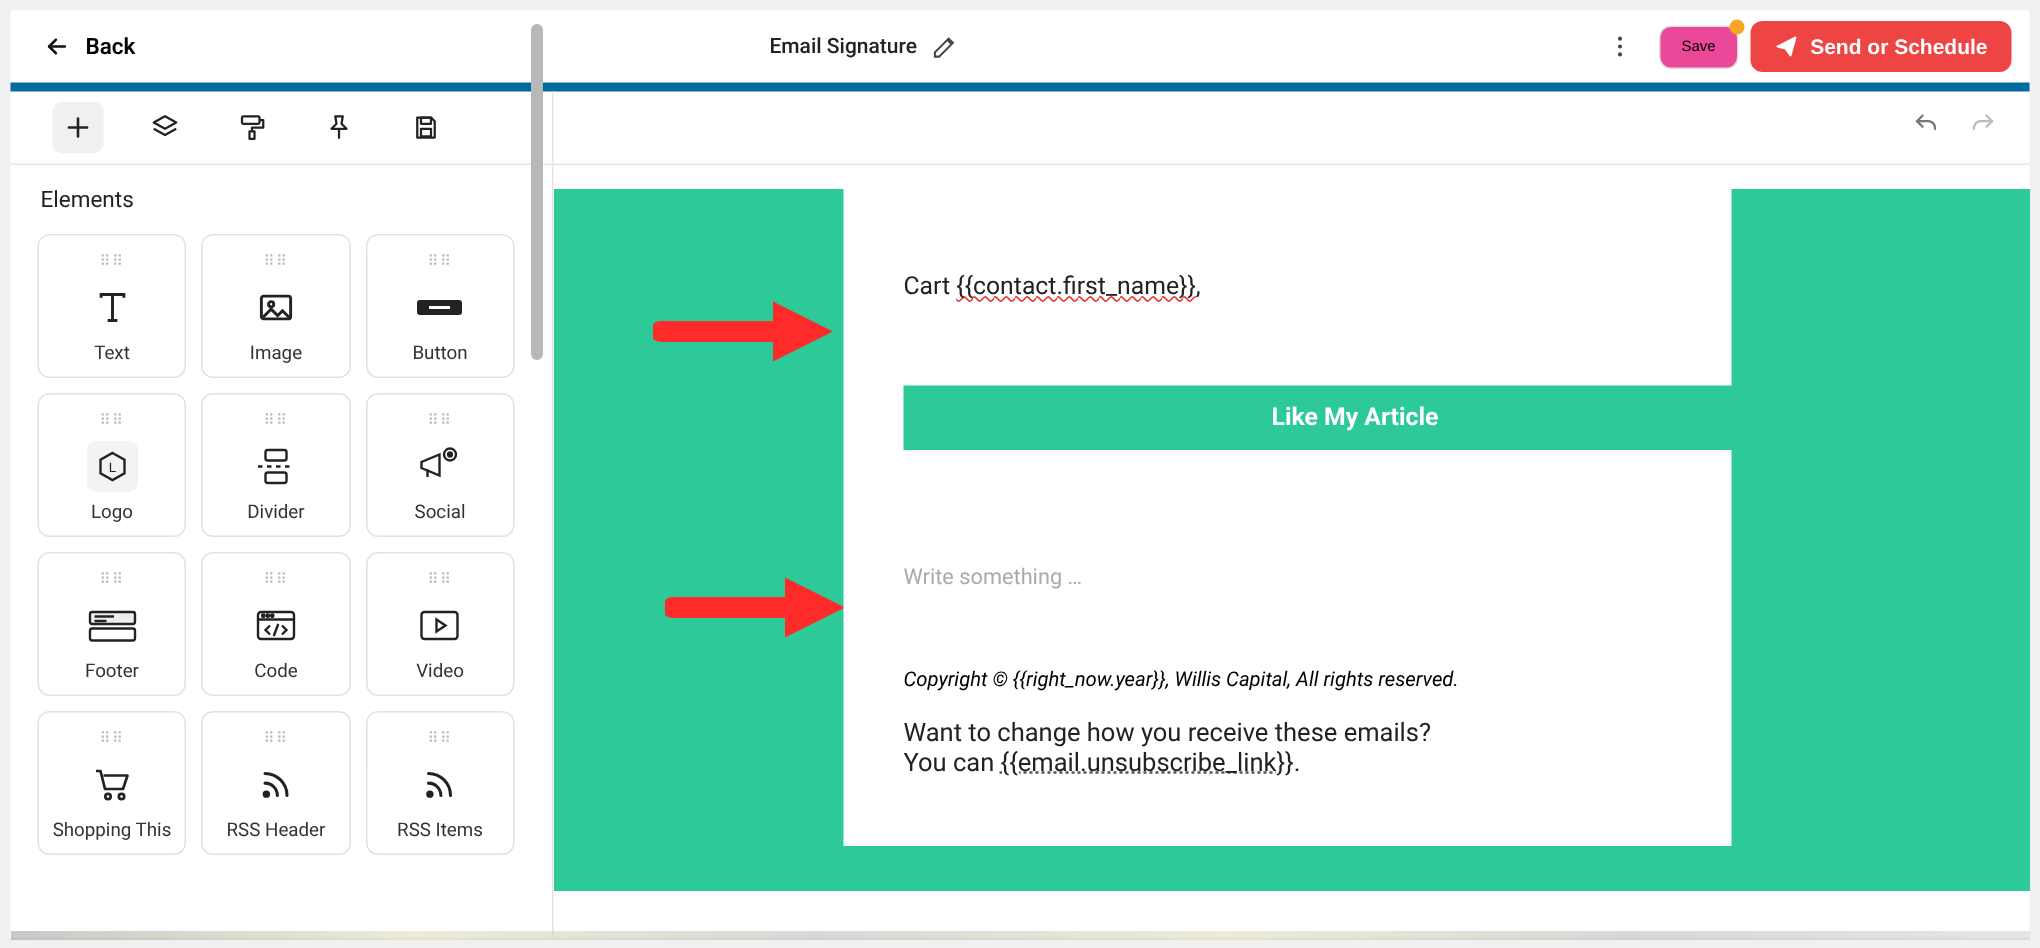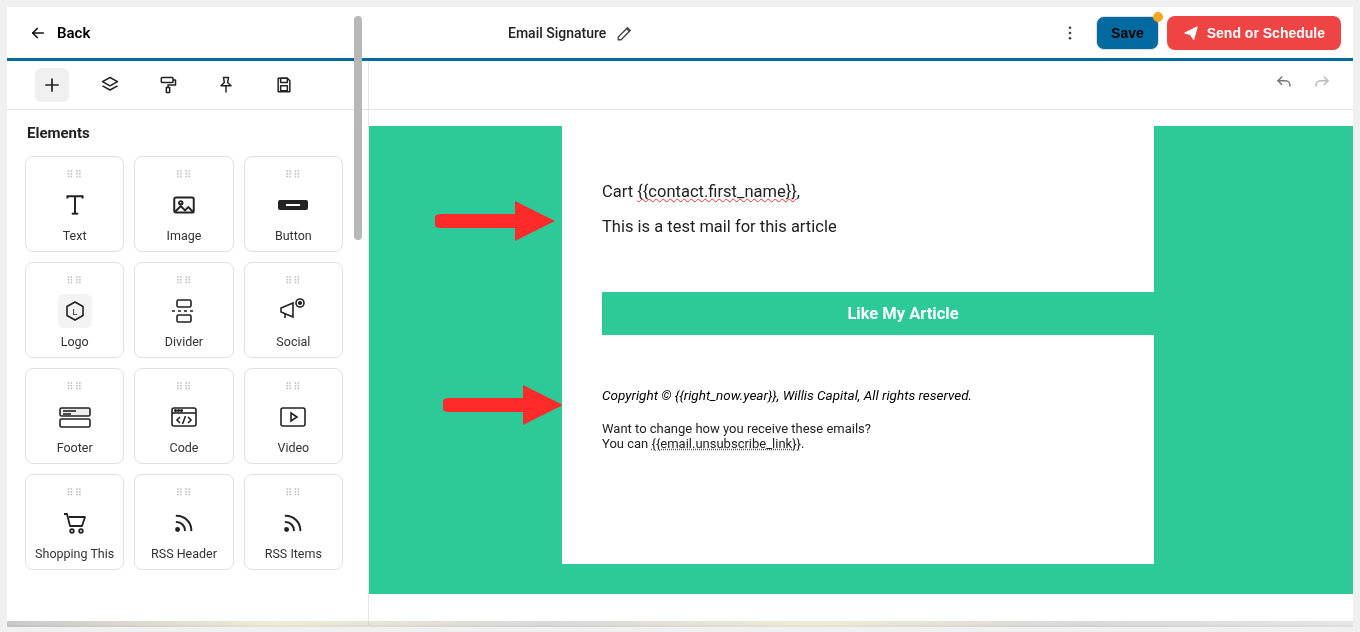--- a/index.html
+++ b/index.html
@@ -14,21 +14,21 @@
   .app {
     position: absolute;
     top: 7px; left: 7px; right: 7px; bottom: 7px;
     background: #fff;
     display: flex;
     flex-direction: column;
   }
   
   .header {
     height: 54px;
-    border-bottom: 3px solid #0369a1;
+    border-bottom: 6px solid #0369a1;
     display: flex;
     align-items: center;
     padding: 0 12px;
   }
   .back-btn {
     display: flex;
     align-items: center;
     gap: 10px;
     font-size: 15px;
     font-weight: 600;
@@ -56,25 +56,25 @@
   }
   .icon-btn {
     width: 36px; height: 36px;
     display: flex; align-items: center; justify-content: center;
     border-radius: 6px;
     cursor: pointer;
   }
   .save-btn {
     position: relative;
     border: 1px solid #ddd;
-    background: #0369a1;
+    background: #ec4899;
     padding: 8px 14px;
     border-radius: 8px;
-    font-size: 14px;
-    font-weight: 700;
+    font-size: 10px;
+    font-weight: 400;
     cursor: pointer;
   }
   .save-dot {
     position: absolute;
     top: -5px; right: -5px;
     width: 10px; height: 10px;
     background: #f5a623;
     border-radius: 50%;
   }
   .send-btn {
@@ -130,21 +130,21 @@
     width: 362px;
     border-right: 1px solid #e5e5e5;
     padding: 14px 25px 0 18px;
     overflow-y: auto;
     position: relative;
   }
   .sidebar::-webkit-scrollbar { width:8px; }
   .sidebar::-webkit-scrollbar-thumb { background:#bbb; border-radius:4px; }
   .sidebar-title {
     font-size: 15px;
-    font-weight: 700;
+    font-weight: 400;
     color:#222;
     margin-bottom: 14px;
     margin-left:2px;
   }
   .elements-grid {
     display:grid;
     grid-template-columns: repeat(3, 1fr);
     gap: 10px;
   }
   .el-card {
@@ -222,21 +222,21 @@
     font-size:14.5px;
   }
   .copy {
     margin-top: 52px;
     font-size:13.5px;
     color:#000000;
     font-style: italic;
   }
   .sub {
     margin-top: 18px;
-    font-size:13px;
+    font-size:17px;
     color:#222;
   }
   .sub .lnk { text-decoration: underline dotted #555; }
   
   .arrow {
     position:absolute;
     width:120px; height:50px;
   }
   .arrow svg { width:100%; height:100%; }
   .arrow1 { left: 66px; top: 70px; }
@@ -517,22 +517,22 @@
           <svg viewBox="0 0 120 50">
               <path d="M5 25 L85 25" stroke="#ff2a2a" stroke-width="14" stroke-linecap="round"></path>
               <polygon points="80,5 120,25 80,45" fill="#ff2a2a"></polygon>
             </svg>
         </div>
 
         <div class="mail">
           <div class="greeting">
             <span>Cart </span><span class="merge-tag">{{contact.first_name}}</span><span>,</span>
           </div>
-          <div class="line2">This is a test mail for this article</div>
           <div class="cta">Like My Article</div>
+          <div class="placeholder">Write something …</div>
           <div class="copy">Copyright © {{right_now.year}}, Willis Capital, All rights reserved.</div>
           <div class="sub">
             <div>Want to change how you receive these emails?</div>
             <div>
               <span>You can </span><span class="lnk">{{email.unsubscribe_link}}</span><span>.</span>
             </div>
           </div>
         </div>
       </div>
     </div>

